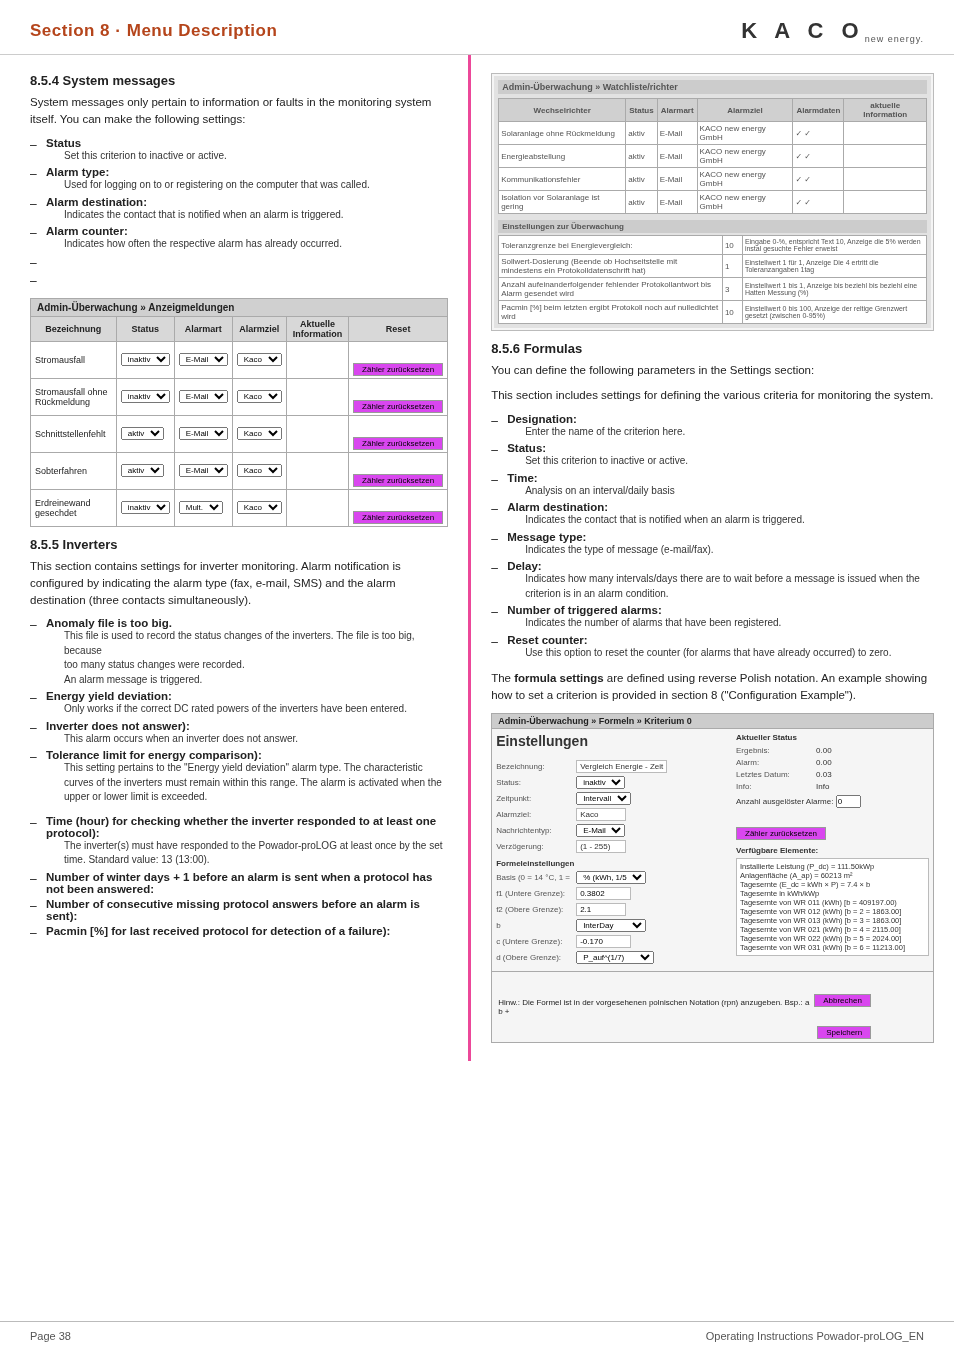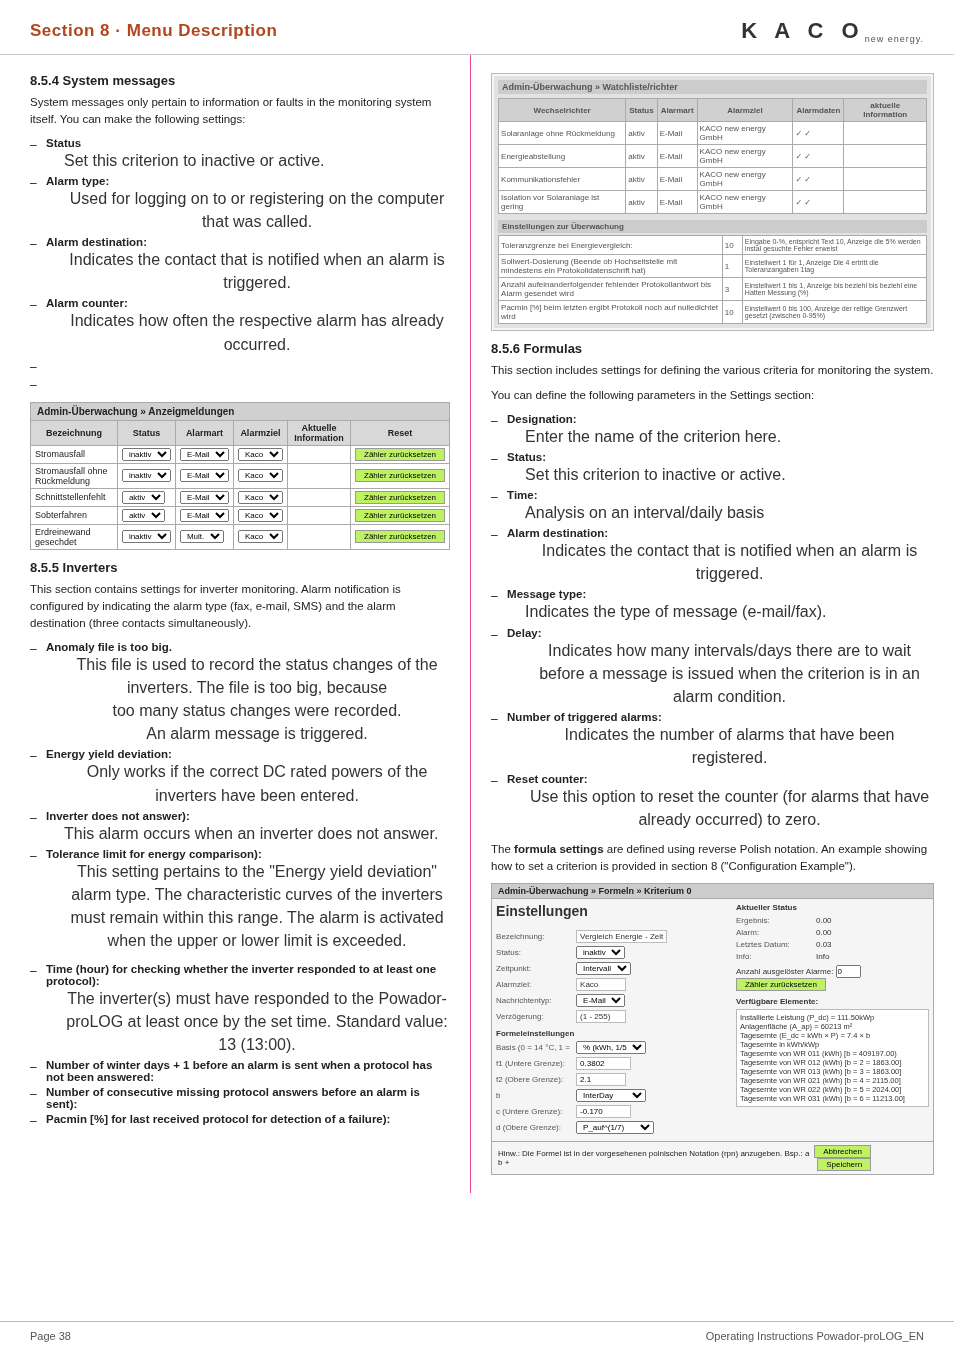--- a/index.html
+++ b/index.html
@@ -46,21 +46,21 @@
 
     
     .main-content {
       display: flex;
       gap: 0;
       padding: 0;
     }
     .left-col {
       width: 510px;
       padding: 18px 20px 18px 30px;
-      border-right: 1px solid #ec4899;
+      border-right: 3px solid #ec4899;
     }
     .right-col {
       width: 524px;
       padding: 18px 20px 18px 20px;
     }
 
     
     .section-heading {
       font-size: 13px;
       font-weight: bold;
@@ -90,25 +90,24 @@
     }
     .bullet-item {
       display: flex;
       flex-direction: column;
     }
     .bullet-label {
       font-weight: bold;
       font-size: 11.5px;
     }
     .bullet-desc {
-      font-size: 16px;
+      font-size: 10px;
       color: #333;
       padding-left: 18px;
       line-height: 1.45;
-      text-align: center;
     }
 
     
     .admin-table-title {
       font-size: 10px;
       font-weight: bold;
       background: #d0d0d0;
       padding: 3px 6px;
       border: 1px solid #aaa;
       border-bottom: none;
@@ -128,25 +127,26 @@
       font-weight: bold;
       font-size: 9px;
     }
     .admin-table td {
       border: 1px solid #aaa;
       padding: 2px 4px;
       font-size: 9px;
     }
     .btn-small {
       font-size: 8px;
-      background: #bef264;
+      background: #d946ef;
       border: 1px solid #999;
       padding: 1px 8px;
       cursor: pointer;
       white-space: nowrap;
+      margin-top: 19px;
     }
 
     
     .page-footer {
       display: flex;
       justify-content: space-between;
       align-items: center;
       border-top: 1px solid #bbb;
       padding: 8px 30px;
       margin-top: 10px;
@@ -476,22 +476,22 @@
             <td style="border:1px solid #aaa;padding:2px;">Pacmin [%] beim letzten ergibt Protokoll noch auf nulledichtet wird</td>
             <td style="border:1px solid #aaa;padding:2px;">10</td>
             <td style="border:1px solid #aaa;padding:2px;font-size:7px;">Einstellwert 0 bis 100, Anzeige der reltige Grenzwert gesetzt (zwischen 0-95%)</td>
           </tr>
         </tbody>
           </table>
       </div>
     </div>
 
     <div class="section-heading">8.5.6  Formulas</div>
+    <div class="section-sub">You can define the following parameters in the Settings section:</div>
     <div class="section-sub">This section includes settings for defining the various criteria for monitoring the system.</div>
-    <div class="section-sub">You can define the following parameters in the Settings section:</div>
 
     <ul class="bullet-list">
       <li>
         <span class="dash">–</span>
         <span class="bullet-item">
           <span class="bullet-label">Designation:</span>
           <span class="bullet-desc">Enter the name of the criterion here.</span>
         </span>
       </li>
       <li>

